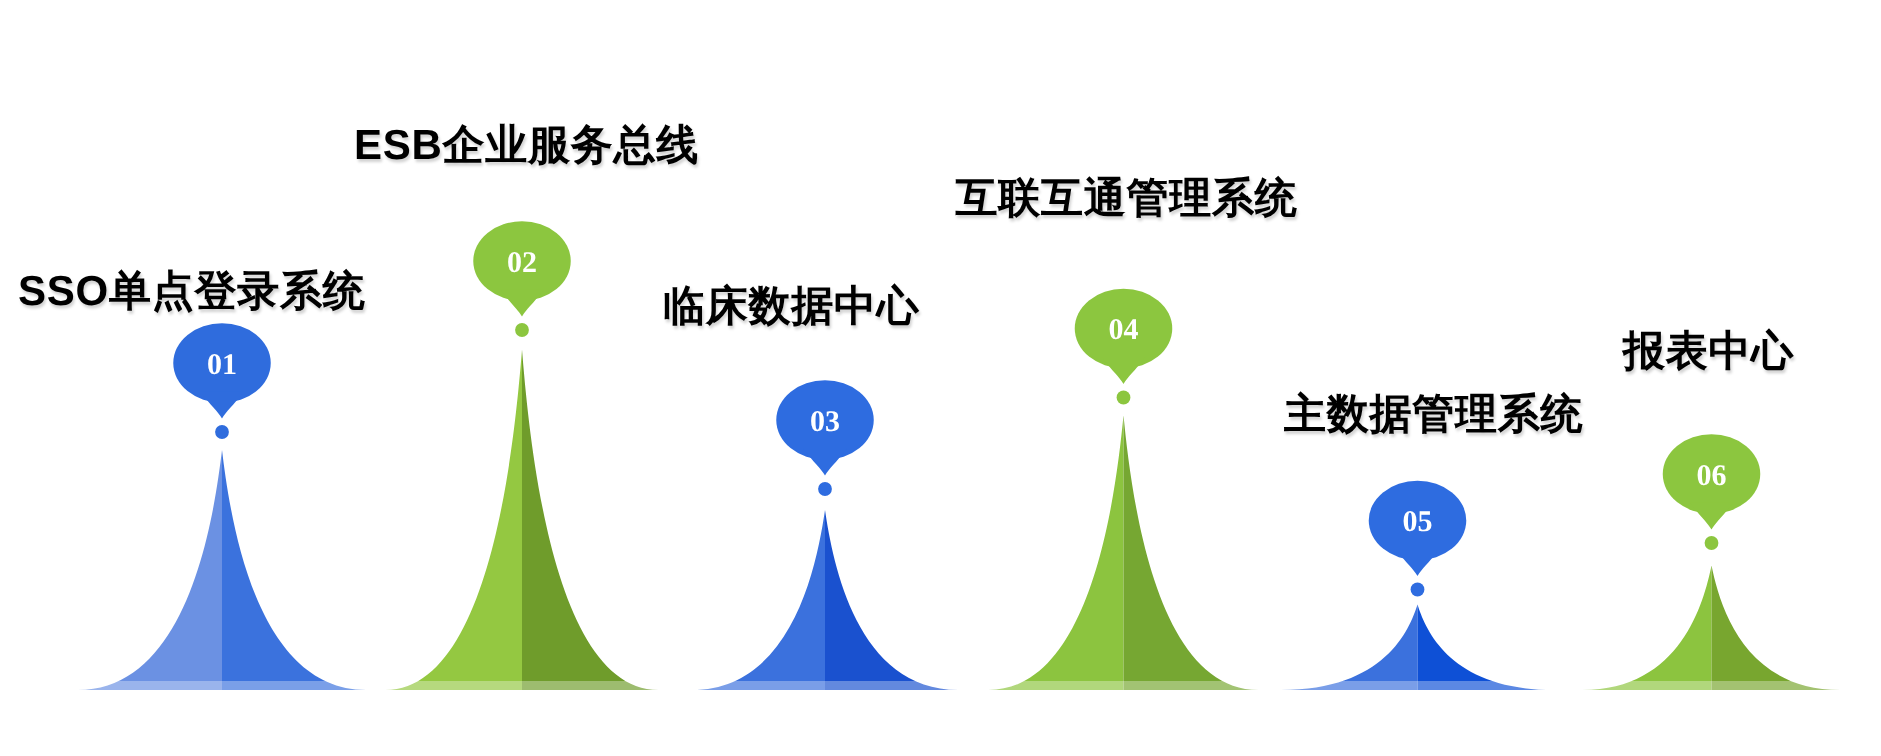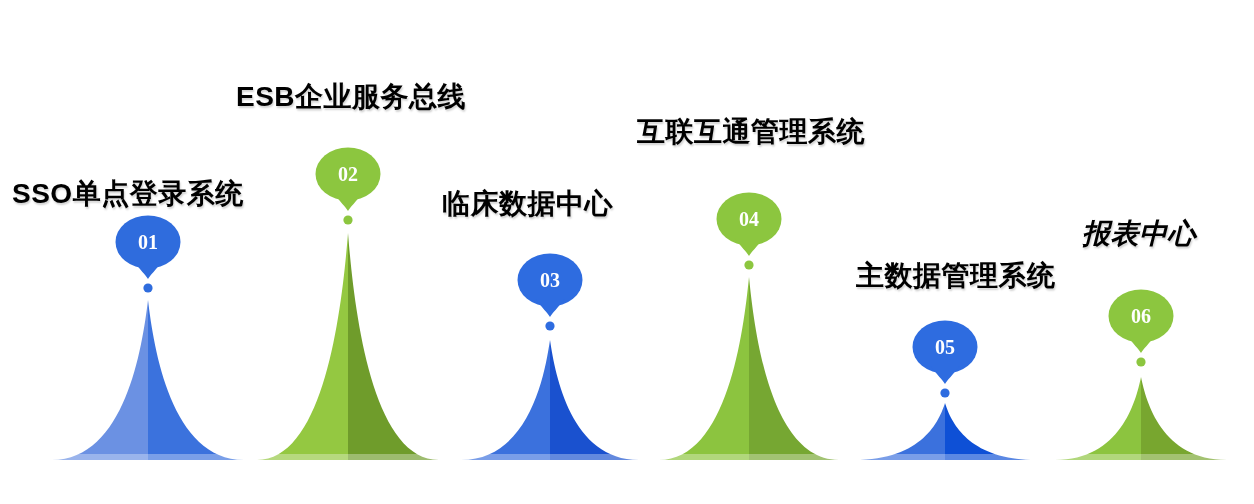--- a/index.html
+++ b/index.html
@@ -83,21 +83,21 @@
   <svg class="peak" style="left:854px;" width="182" height="464" viewBox="0 0 182 464">
     <path class="m-left" d="M0,460 C69.16,460 85.53999999999999,420.1 91,403 L91,460 Z" fill="#3b71dd"></path>
     <path class="m-right" d="M182,460 C112.84,460 96.46000000000001,420.1 91,403 L91,460 Z" fill="#0e50d6"></path>
     <rect class="m-band" x="0" y="454" width="182" height="6"></rect>
     <ellipse class="pin-body" cx="91" cy="347" rx="32.5" ry="26.5" fill="#2e6ce0"></ellipse>
     <path class="pin-tail" d="M76.5,366 C84,376 88,379 91,384 C94,379 98,376 105.5,366 Z" fill="#2e6ce0"></path>
     <circle class="pin-dot" cx="91" cy="393" r="4.6" fill="#2e6ce0"></circle>
     <text class="pin-num" x="91" y="354" fill="#ffffff">05</text>
   </svg>
 
-  <div class="peak-label" style="left:1082px;top:218px;font-style:italic;">报表中心</div>
+  <div class="peak-label" style="left:1082px;top:218px;">报表中心</div>
   <svg class="peak" style="left:1055px;" width="172" height="464" viewBox="0 0 172 464">
     <path class="m-left" d="M0,460 C65.36,460 80.83999999999999,401.9 86,377 L86,460 Z" fill="#8cc43f"></path>
     <path class="m-right" d="M172,460 C106.64,460 91.16000000000001,401.9 86,377 L86,460 Z" fill="#78a62f"></path>
     <rect class="m-band" x="0" y="454" width="172" height="6"></rect>
     <ellipse class="pin-body" cx="86" cy="316" rx="32.5" ry="26.5" fill="#8cc63f"></ellipse>
     <path class="pin-tail" d="M71.5,335 C79,345 83,348 86,353 C89,348 93,345 100.5,335 Z" fill="#8cc63f"></path>
     <circle class="pin-dot" cx="86" cy="362" r="4.6" fill="#8cc63f"></circle>
     <text class="pin-num" x="86" y="323" fill="#ffffff">06</text>
   </svg>
 

